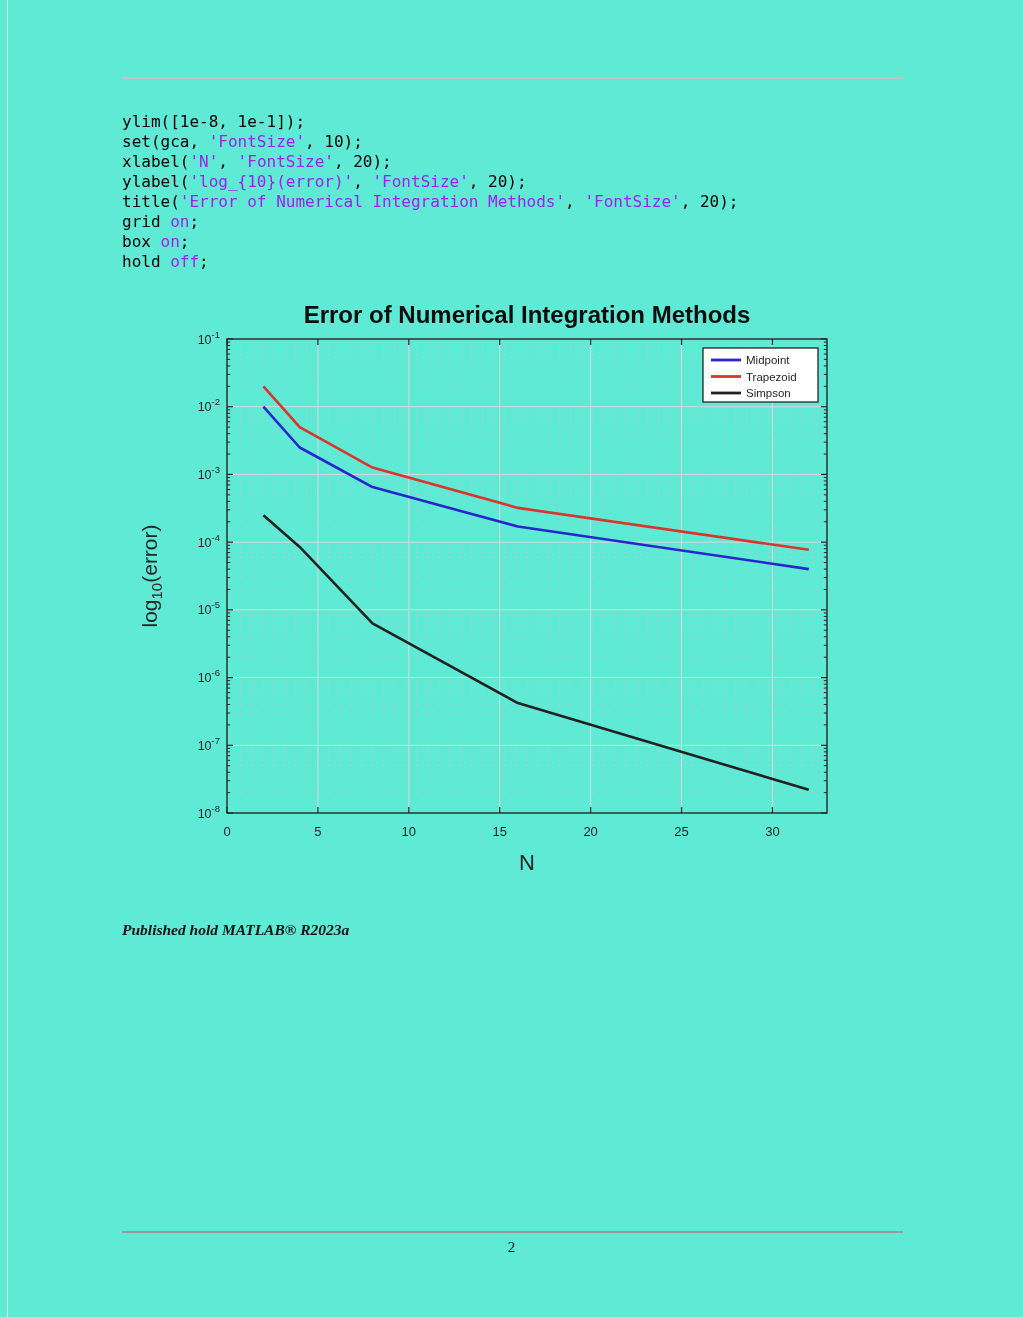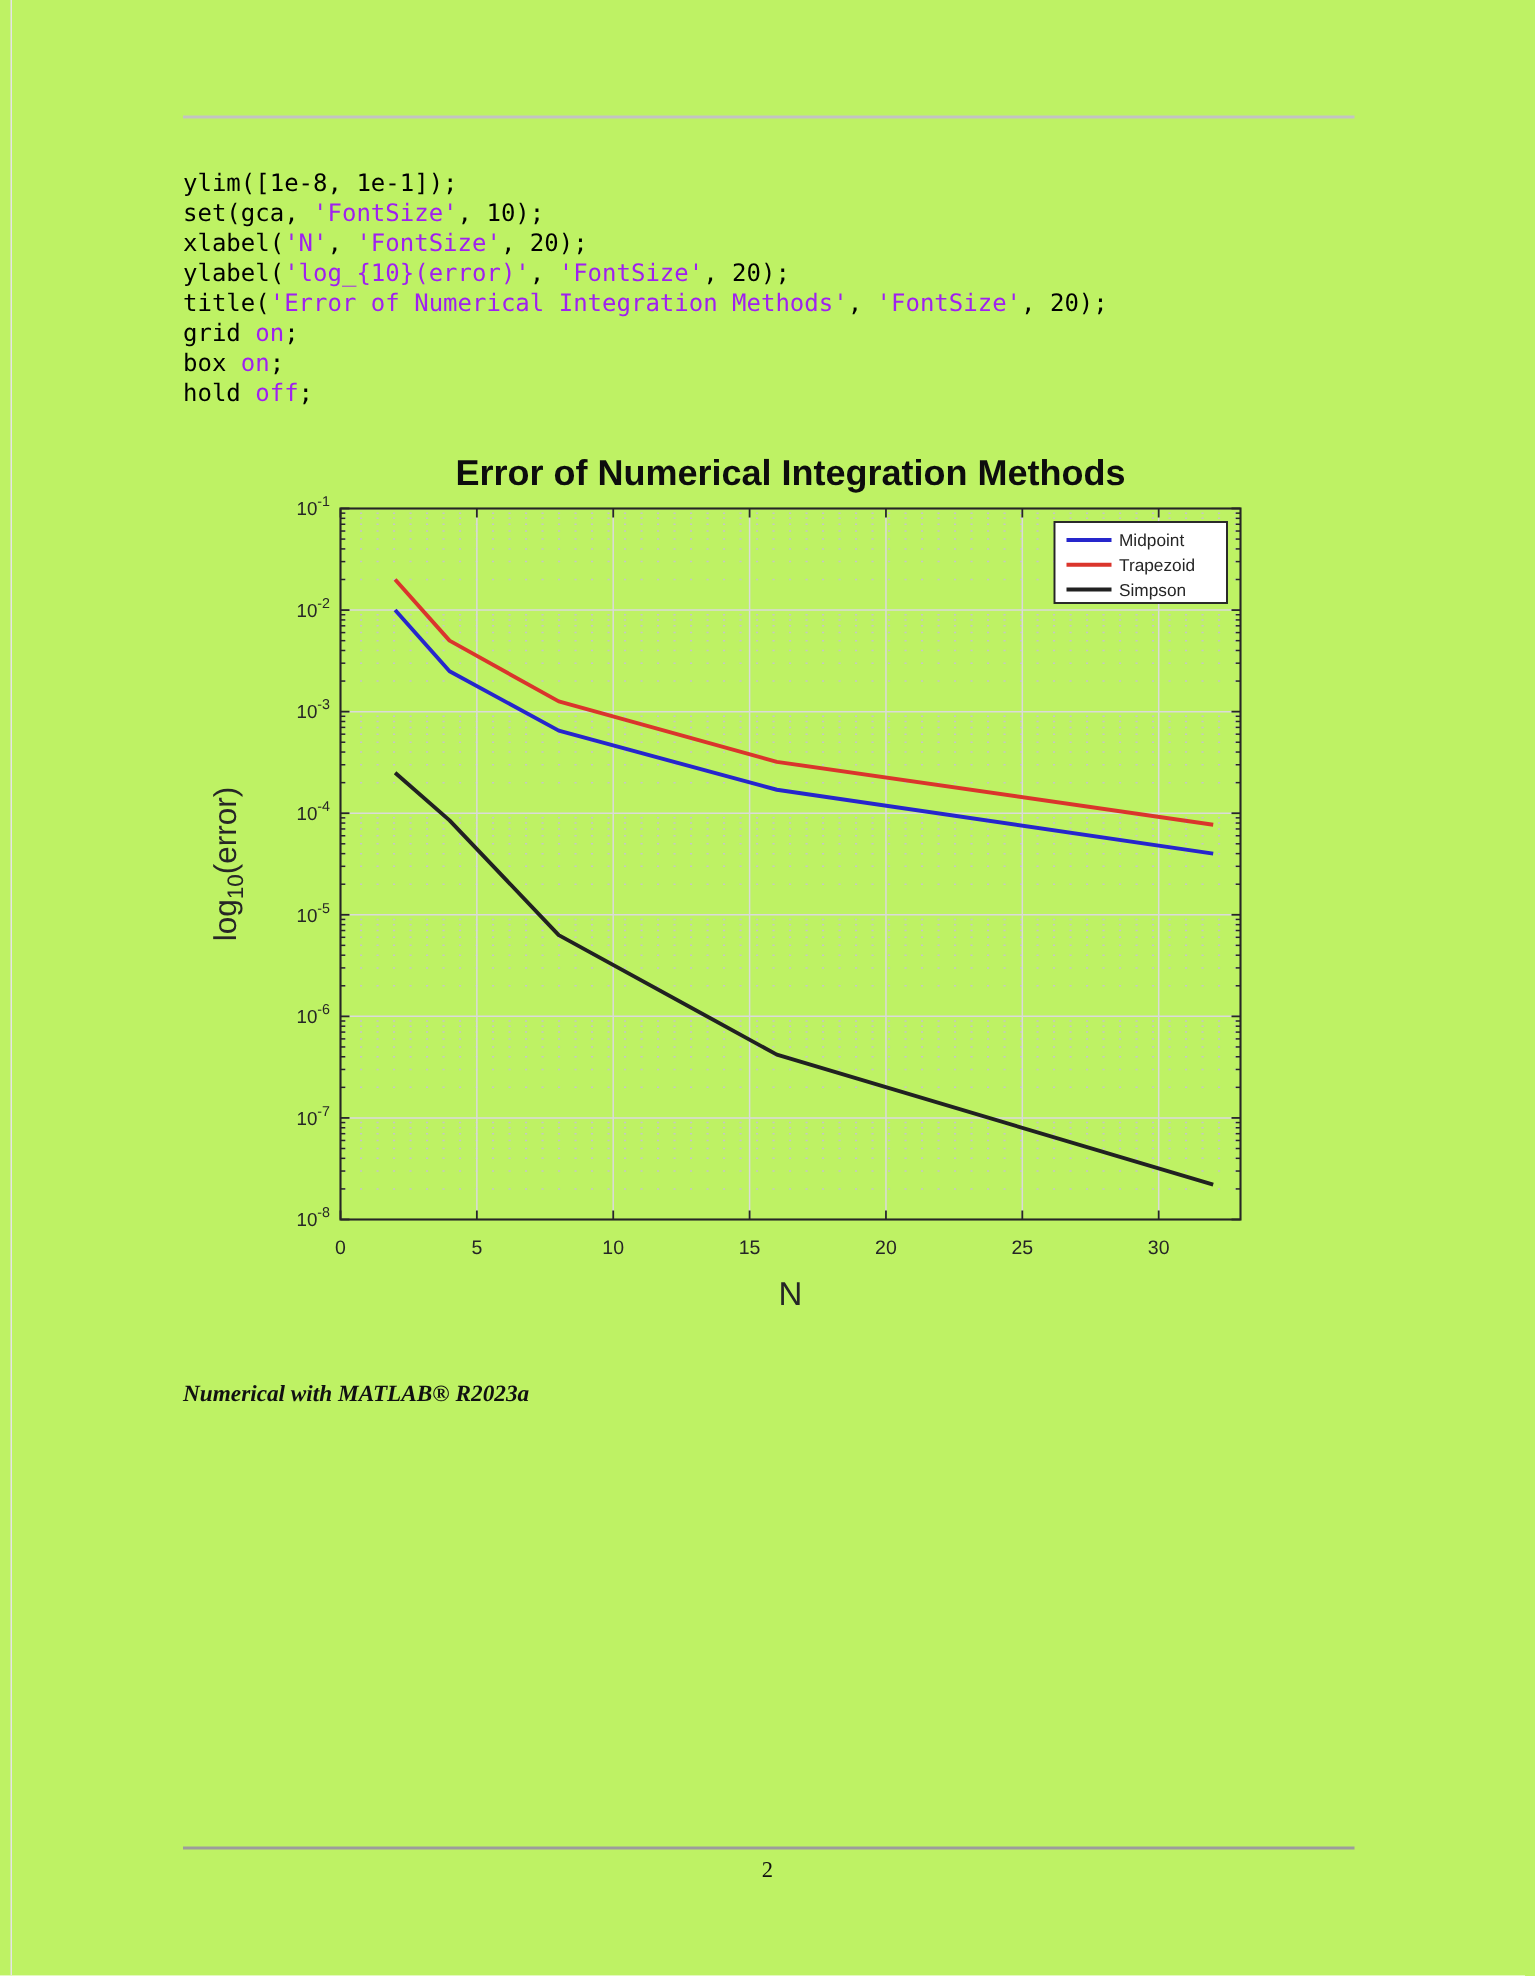--- a/index.html
+++ b/index.html
@@ -1,19 +1,19 @@
 <!DOCTYPE html>
 <html><head>
 <meta charset="utf-8">
 <style>
   html,body{margin:0;padding:0;background:#ffffff;}
   .page{
     position:relative;
     width:1023px;height:1317px;
-    background:#bef264;
+    background:#5eead4;
     overflow:hidden;
     font-family:"Liberation Sans", sans-serif;
   }
   .left-edge{
     position:absolute;left:7px;top:0;width:1px;height:100%;
     background:#e4e4e4;
   }
   .rule{
     position:absolute;left:122px;width:781px;border:none;margin:0;
   }
@@ -298,17 +298,17 @@
           <line x1="571" x2="601" y1="67" y2="67" stroke="#2626CC" stroke-width="2.8"></line>
           <text x="606" y="71" fill="#262626" font-family="&quot;Liberation Sans&quot;, sans-serif" font-size="11.5">Midpoint</text>
           <line x1="571" x2="601" y1="83.5" y2="83.5" stroke="#DA352C" stroke-width="2.8"></line>
           <text x="606" y="87.5" fill="#262626" font-family="&quot;Liberation Sans&quot;, sans-serif" font-size="11.5">Trapezoid</text>
           <line x1="571" x2="601" y1="100" y2="100" stroke="#212121" stroke-width="2.8"></line>
           <text x="606" y="104" fill="#262626" font-family="&quot;Liberation Sans&quot;, sans-serif" font-size="11.5">Simpson</text>
         </g>
       </svg>
   </div>
 
-  <p class="published-note">Numerical with MATLAB® R2023a</p>
+  <p class="published-note">Published hold MATLAB® R2023a</p>
 
   <div class="rule bottom"></div>
   <div class="page-number">2</div>
 </div>
 
 </body></html>

